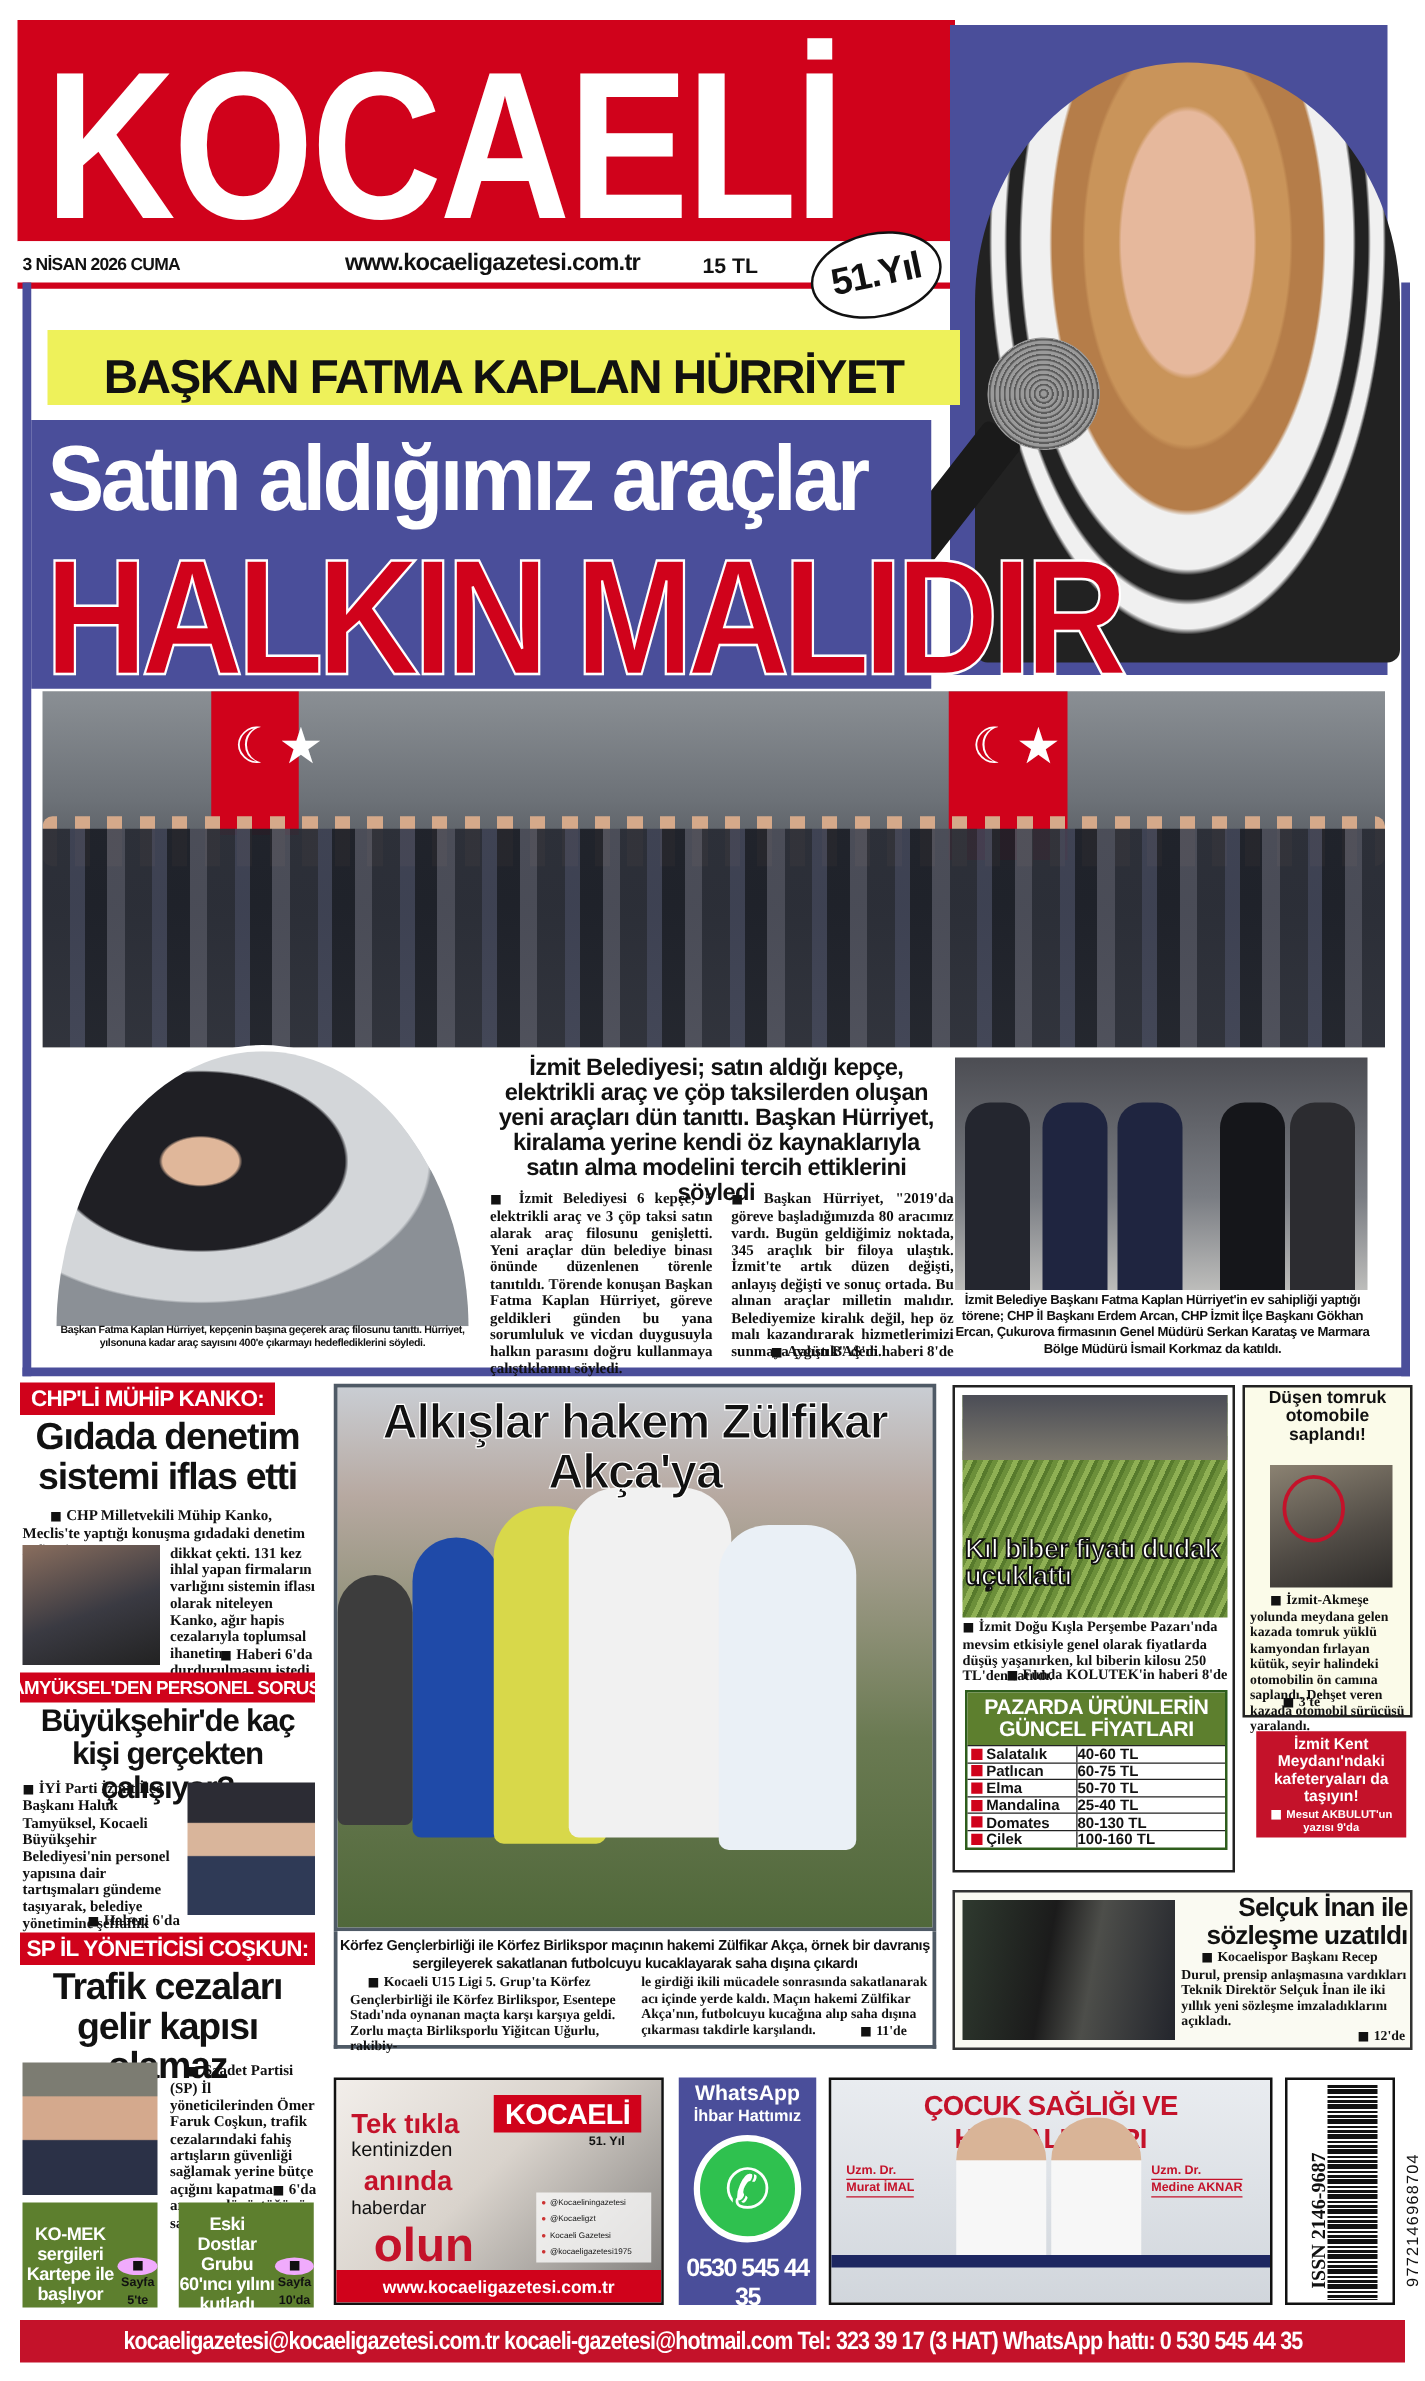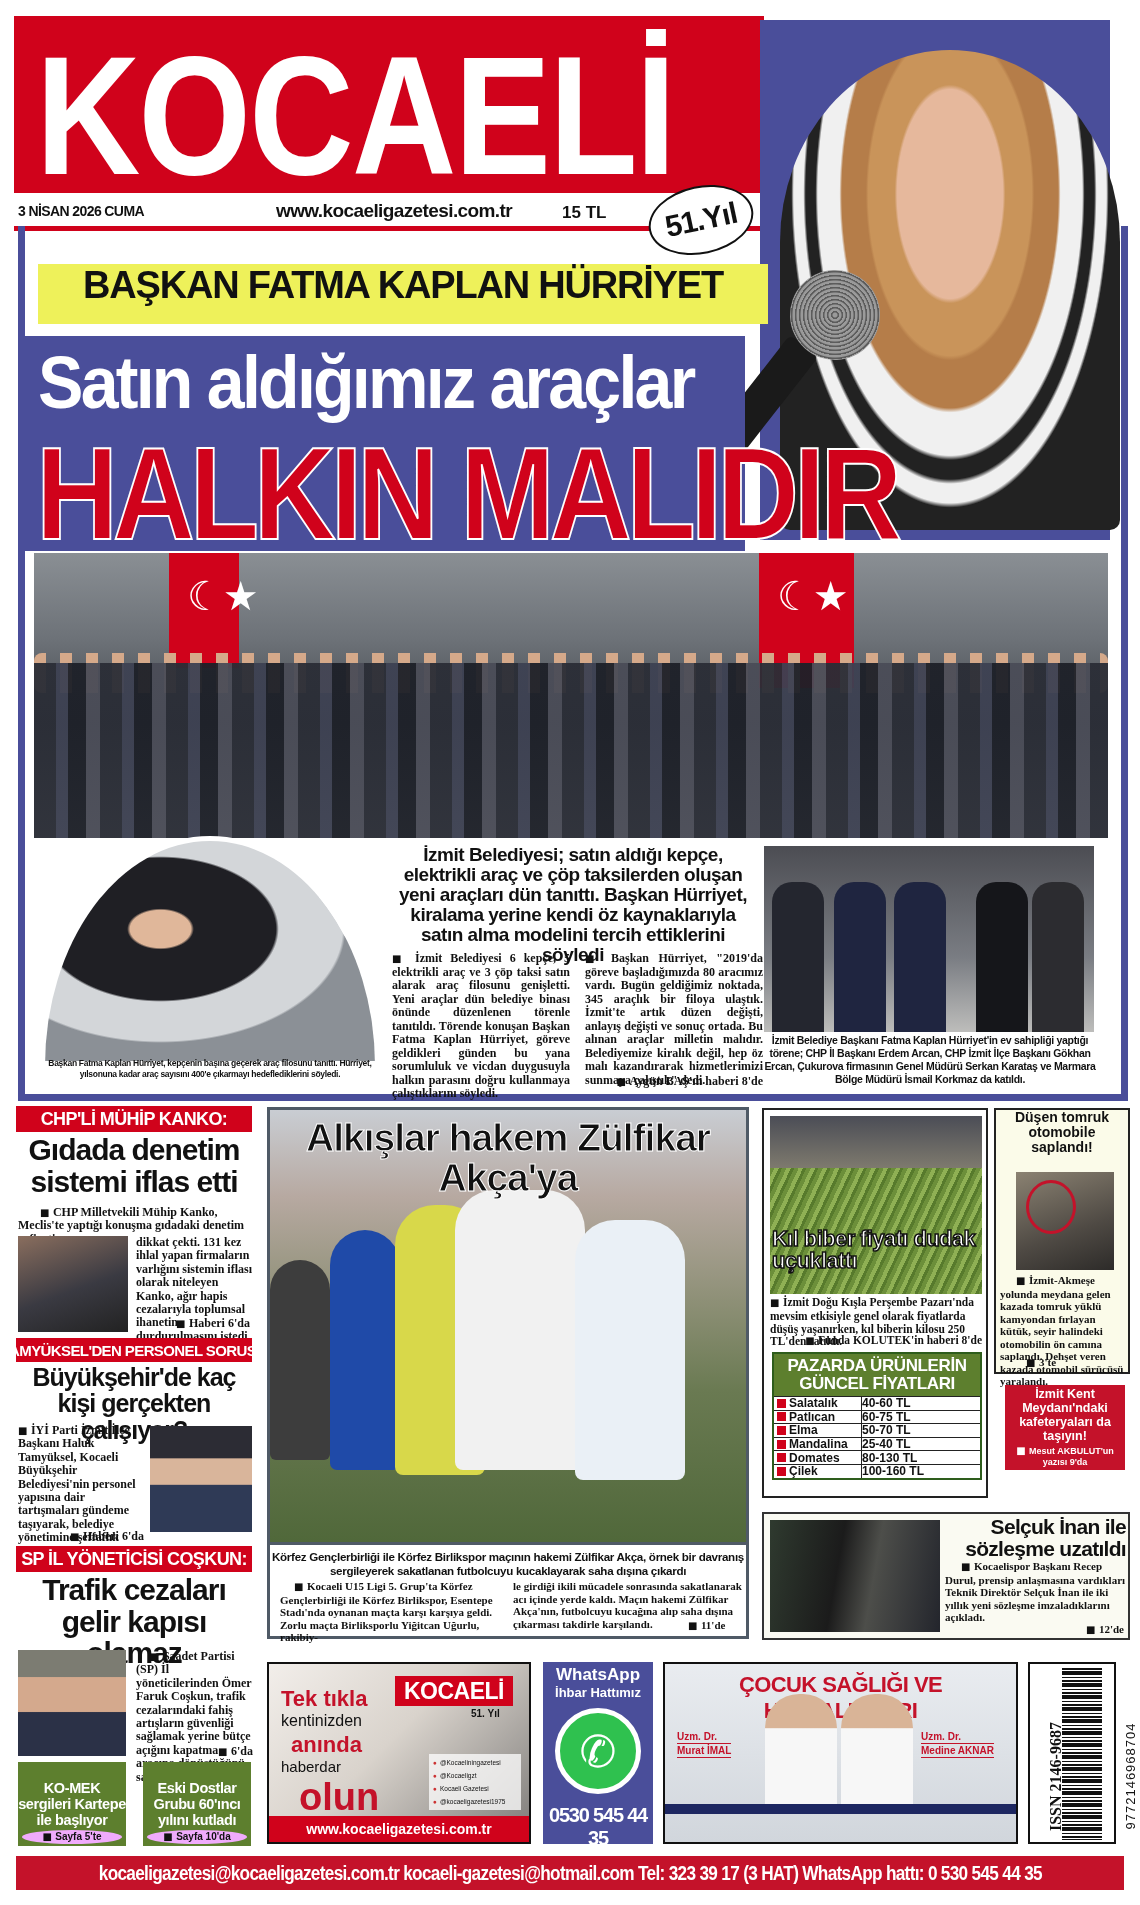--- a/index.html
+++ b/index.html
@@ -15,21 +15,21 @@
   .price-text { position: absolute; left: 548px; top: 10px; font-weight: 700; font-size: 17px; }
   .anniv { left: 648px; top: 186px; width: 106px; height: 68px; border: 2px solid #111; border-radius: 50%; background: #fff; display:flex; align-items:center; justify-content:center; transform: rotate(-12deg); }
   .anniv span { font-weight: 900; font-size: 30px; letter-spacing: -1px; }
 
   
   .hero-frame { left: 18px; top: 226px; width: 1110px; height: 875px; border: 7px solid #4a4e9a; border-top: none; }
   .hero-portrait-bg { left: 760px; top: 20px; width: 350px; height: 520px; background: #4a4e9a; }
   .hero-portrait { left: 780px; top: 50px; width: 340px; height: 480px; border-radius: 50% 50% 10px 10px / 40% 40% 10px 10px; background: radial-gradient(ellipse at 50% 30%, #e6b89c 0 22%, #c9945a 23% 34%, #b57d49 35% 45%, #f0f0f0 46% 55%, #222 56% 60%, #f0f0f0 61% 65%, #222 66%); overflow: hidden; }
   .mic { left: 790px; top: 270px; width: 90px; height: 90px; border-radius: 50%; background: repeating-radial-gradient(circle, #9a9a9a 0 2px, #5c5c5c 3px 4px); transform: rotate(20deg); }
   .mic-handle { left: 740px; top: 330px; width: 36px; height: 150px; background: #1a1a1a; transform: rotate(38deg); border-radius: 6px; }
-  .kicker-bar { left: 38px; top: 264px; width: 730px; height: 60px; background: #eef15a; display:flex; align-items:flex-start; justify-content:center; }
+  .kicker-bar { left: 38px; top: 264px; width: 730px; height: 60px; background: #eef15a; display:flex; align-items:flex-end; justify-content:center; }
   .kicker-bar span { font-weight: 900; font-size: 38px; letter-spacing: -1.2px; color: #111; }
   .hero-blue { left: 25px; top: 336px; width: 720px; height: 215px; background: #4a4e9a; }
   .hero-line1 { left: 38px; top: 340px; font-weight: 900; font-size: 74px; color: #fff; letter-spacing: -3px; transform: scaleX(0.92); transform-origin: left top; white-space: nowrap; }
   .hero-line2 { left: 36px; top: 418px; font-weight: 900; font-size: 132px; color: #d0021b; letter-spacing: -6px; transform: scaleX(0.86); transform-origin: left top; white-space: nowrap; -webkit-text-stroke: 2px #fff; }
 
   
   .group-photo { left: 34px; top: 553px; width: 1074px; height: 285px; background: linear-gradient(180deg, #8a8f94 0%, #6d7278 30%, #45494f 60%, #b9b9b6 100%); overflow: hidden; }
   .flag { position: absolute; background: #d0021b; }
   .flag::after { content: "☾★"; position: absolute; color: #fff; font-size: 40px; left: 18px; top: 20px; }
   .crowd { position: absolute; left: 0; right: 0; top: 110px; height: 175px; background: repeating-linear-gradient(90deg, #2a2d36 0 22px, #3d4152 22px 34px, #1d2028 34px 52px, #4a4c57 52px 66px); opacity: 0.95; }
@@ -47,37 +47,37 @@
   .right-photo { left: 764px; top: 846px; width: 330px; height: 186px; background: linear-gradient(180deg, #4c4d53 0%, #7a7d83 60%, #bdbdbb 100%); overflow: hidden; }
   .right-photo .ppl { position: absolute; bottom: 0; width: 52px; height: 150px; background: #24262f; border-radius: 20px 20px 0 0; }
   .right-caption { left: 762px; top: 1034px; width: 336px; text-align: center; font-size: 10.5px; line-height: 13px; font-weight: 700; letter-spacing: -0.3px; }
 
   
   .red-kicker { background: #d0021b; color: #fff; font-weight: 900; display: flex; align-items: center; justify-content: center; white-space: nowrap; letter-spacing: -0.6px; }
   .brief-head { font-weight: 900; color: #111; text-align: center; letter-spacing: -1px; line-height: 1.05; }
   .serif-body { font-family: "Liberation Serif", serif; font-weight: 700; font-size: 12px; line-height: 13.4px; }
   .thumb { background: linear-gradient(160deg, #8a6e5e 0%, #3a3a42 55%, #222 100%); }
 
-  .k1 { left: 16px; top: 1106px; width: 236px; height: 26px; font-size: 18px; }
+  .k1 { left: 16px; top: 1106px; width: 204px; height: 26px; font-size: 18px; }
   .h1 { left: 14px; top: 1134px; width: 240px; font-size: 30px; }
   .b1a { left: 18px; top: 1206px; width: 236px; text-indent: 22px; }
   .t1 { left: 18px; top: 1236px; width: 110px; height: 96px; }
   .b1b { left: 136px; top: 1236px; width: 118px; }
 
   .k2 { left: 16px; top: 1338px; width: 236px; height: 24px; font-size: 15px; }
   .h2 { left: 14px; top: 1364px; width: 240px; font-size: 25px; }
   .b2 { left: 18px; top: 1424px; width: 122px; }
   .t2 { left: 150px; top: 1426px; width: 102px; height: 106px; background: linear-gradient(180deg, #2c2c34 0 30%, #d9b59b 31% 55%, #2f3a56 56%); }
 
   .k3 { left: 16px; top: 1546px; width: 236px; height: 26px; font-size: 18px; }
   .h3 { left: 14px; top: 1574px; width: 240px; font-size: 30px; }
   .t3 { left: 18px; top: 1650px; width: 108px; height: 106px; background: linear-gradient(180deg, #7c7c72 0 25%, #d4a98d 26% 58%, #2b3147 59%); }
   .b3 { left: 136px; top: 1650px; width: 118px; text-indent: 14px; }
 
-  .green-box { top: 1762px; width: 108px; height: 84px; background: #5d7f2e; color: #fff; font-weight: 900; text-align: center; display: flex; flex-direction: column; justify-content: center; align-items: center; padding-top: 15px; }
+  .green-box { top: 1762px; width: 108px; height: 84px; background: #5d7f2e; color: #fff; font-weight: 900; text-align: center; display: flex; justify-content: center; align-items: center; padding-top: 15px; }
   .green-box .gtitle { font-size: 14.5px; line-height: 16px; letter-spacing: -0.4px; }
   .green-box .gpage { margin-top: 2px; background: #f0abfc; color: #111; font-size: 10px; border-radius: 50%; width: 100px; height: 14px; line-height: 14px; }
   .gb1 { left: 18px; }
   .gb2 { left: 143px; }
 
   
   .sport-frame { left: 267px; top: 1107px; width: 482px; height: 438px; border: 3px solid #4f5a66; background: linear-gradient(180deg, #c9cdd3 0%, #b7a9a1 20%, #6a7a52 65%, #50683a 100%); overflow: hidden; }
   .sport-head { left: 270px; top: 1118px; width: 476px; text-align: center; font-weight: 900; font-size: 39px; line-height: 40px; color: #111; letter-spacing: -1px; -webkit-text-stroke: 1px #fff; }
   .fig { position: absolute; border-radius: 40px 40px 8px 8px; }
   .sport-cap-box { left: 267px; top: 1545px; width: 482px; height: 94px; border: 3px solid #4f5a66; border-top: none; background: #fff; }

